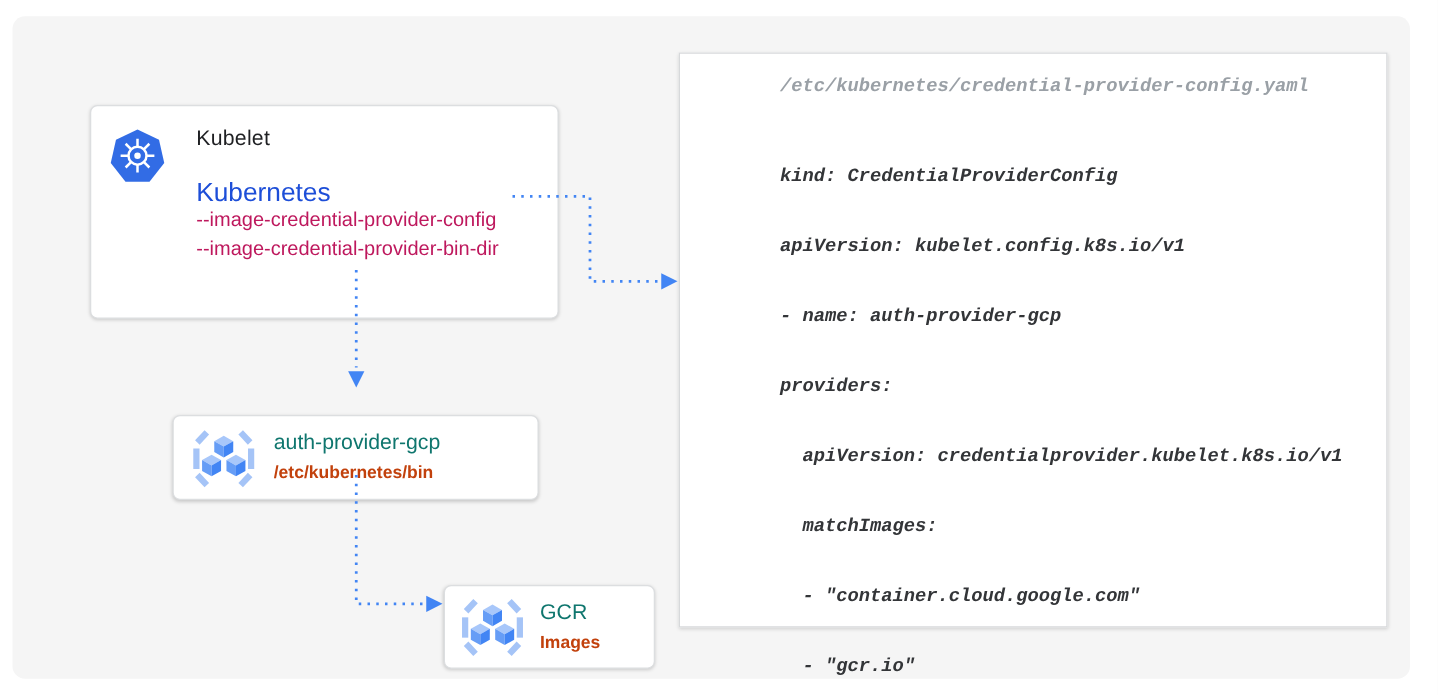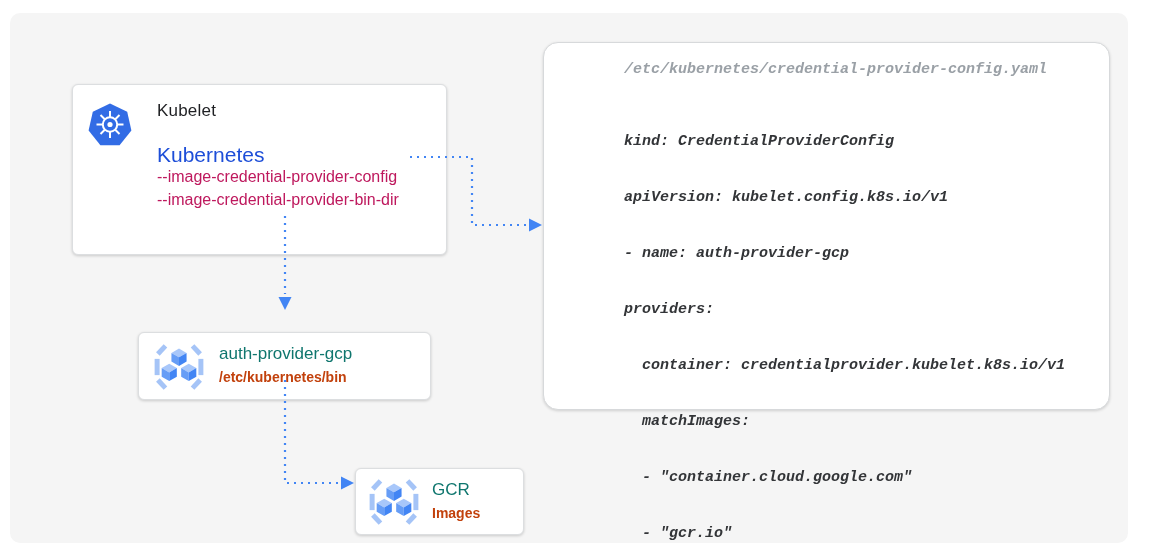--- a/index.html
+++ b/index.html
@@ -30,22 +30,22 @@
   .card-auth .subtitle, .card-gcr .subtitle { position: absolute; left: 80px; top: 36px; font-size: 14px; color: #c2410c; font-weight: bold; }
 
   
   .card-gcr { left: 355px; top: 448px; width: 169px; height: 67px; }
   .card-gcr .icon { left: 12px; top: 7px; }
   .card-gcr .title { left: 76px; }
   .card-gcr .subtitle { left: 76px; }
 
   
   .code-panel {
-    position: absolute; left: 543px; top: 42px; width: 567px; height: 368px;
-    background: #ffffff; border: 1px solid #d7d9db; border-radius: 15px;
+    position: absolute; left: 543px; top: 42px; width: 567px; height: 460px;
+    background: #ffffff; border: 1px solid #d7d9db; border-radius: 0;
     box-shadow: 0 1px 3px rgba(0,0,0,0.16);
     padding: 17px 14px 0 80px;
     font-family: "Liberation Mono", monospace;
     font-style: italic; font-weight: bold;
   }
   .code-filename { display: block; font-size: 15px; line-height: 20px; color: #9aa0a6; margin-bottom: 17px; white-space: pre; }
   .code-lines { font-size: 15px; color: #333538; white-space: pre; }
   .code-lines .cl { display: block; line-height: 22px; }
 
   .connectors { position: absolute; left: 0; top: 0; width: 1150px; height: 556px; pointer-events: none; }
@@ -130,21 +130,21 @@
   <div class="subtitle">Images</div>
 </div>
 
 <div class="code-panel">
   <span class="code-filename">/etc/kubernetes/credential-provider-config.yaml</span>
   <div class="code-lines">
     <span class="cl">kind: CredentialProviderConfig</span>
     <span class="cl">apiVersion: kubelet.config.k8s.io/v1</span>
     <span class="cl">- name: auth-provider-gcp</span>
     <span class="cl">providers:</span>
-    <span class="cl">  container: credentialprovider.kubelet.k8s.io/v1</span>
+    <span class="cl">  apiVersion: credentialprovider.kubelet.k8s.io/v1</span>
     <span class="cl">  matchImages:</span>
     <span class="cl">  - "container.cloud.google.com"</span>
     <span class="cl">  - "gcr.io"</span>
     
     
     
     
     
     
   </div>

